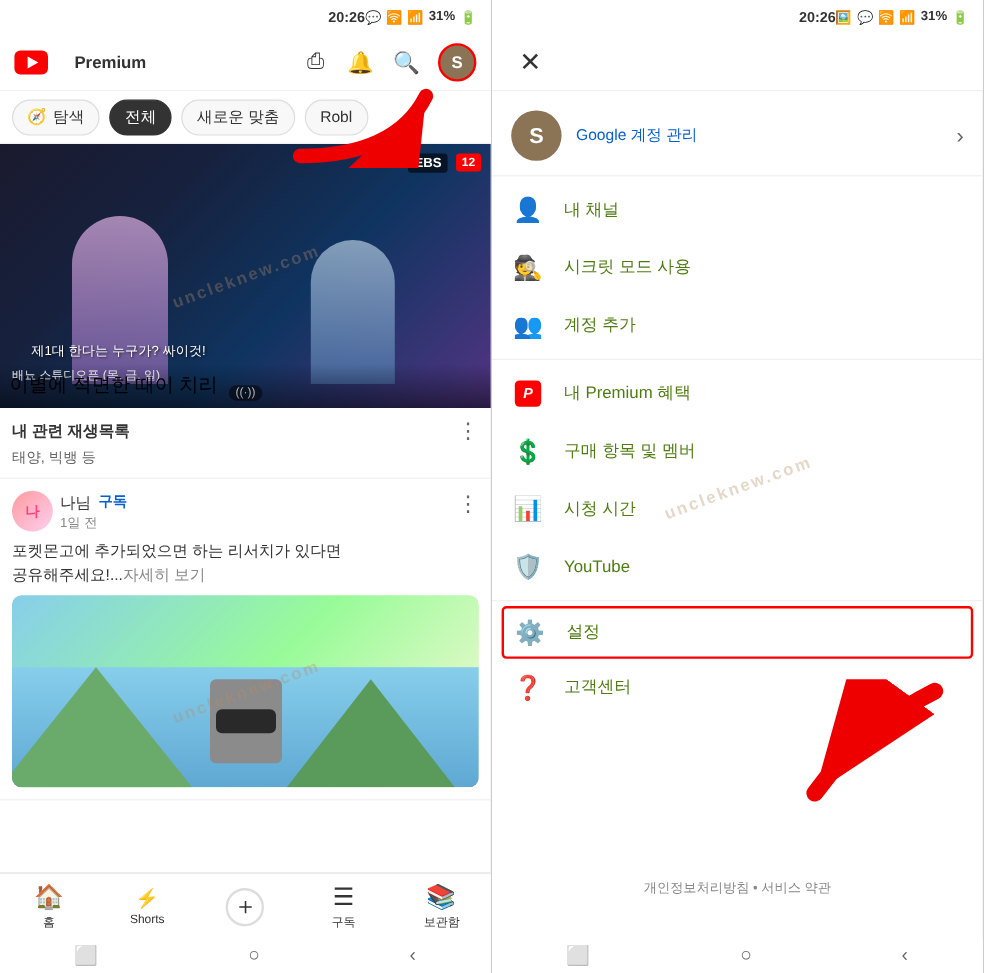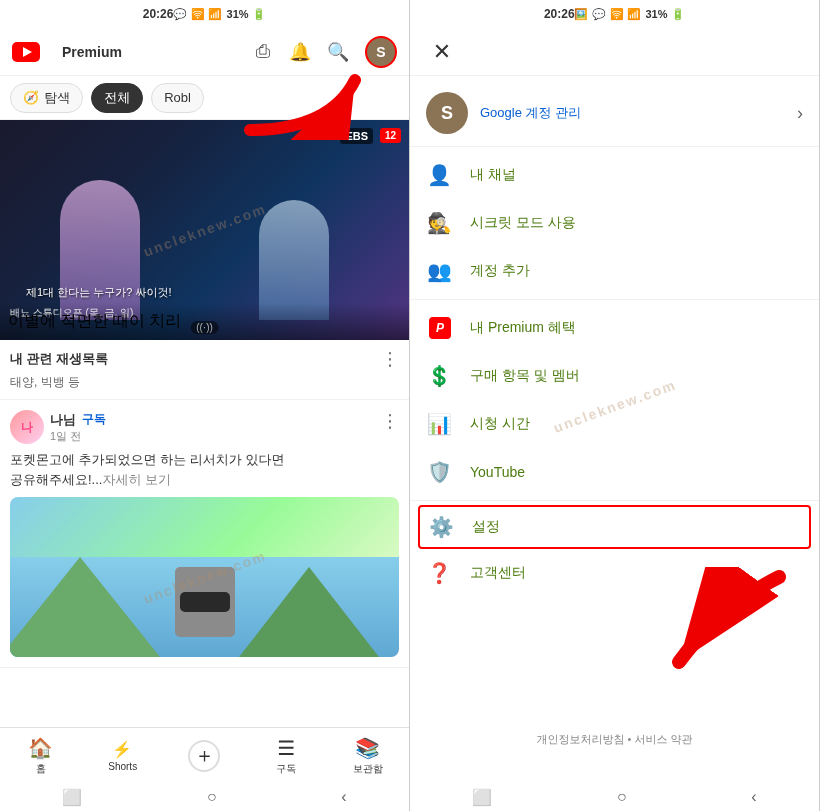--- a/index.html
+++ b/index.html
@@ -21,21 +21,21 @@
       overflow: hidden;
       border-right: 1px solid #ccc;
     }
 
     
     .status-bar {
       height: 28px;
       background: #fff;
       display: flex;
       align-items: center;
-      justify-content: center;
+      justify-content: flex-end;
       padding: 0 12px;
       font-size: 12px;
       color: #333;
       font-weight: 600;
     }
     .status-right {
       display: flex;
       align-items: center;
       gap: 4px;
       font-size: 11px;
@@ -289,21 +289,21 @@
       display: flex;
       flex-direction: column;
     }
     .channel-name-row {
       display: flex;
       align-items: center;
       gap: 6px;
     }
     .channel-name {
       font-size: 13px;
-      font-weight: 700;
+      font-weight: 400;
       color: #333;
     }
     .subscribe-btn {
       font-size: 12px;
       color: #065fd4;
       font-weight: 600;
       cursor: pointer;
     }
     .post-time {
       font-size: 11px;
@@ -632,20 +632,23 @@
     </svg>
   </div>
 
   <div class="chips-bar">
     <div class="chip explore">
       <span>🧭</span>
       <span>탐색</span>
     </div>
     <div class="chip active">
       <span>전체</span>
+    </div>
+    <div class="chip">
+      <span>새로운 맞춤</span>
     </div>
     <div class="chip">
       <span>Robl</span>
     </div>
   </div>
 
   <div class="video-thumbnail">
     <div class="stage-figure figure-left"></div>
     <div class="stage-figure figure-right"></div>
     <div class="thumbnail-ebs">EBS</div>

